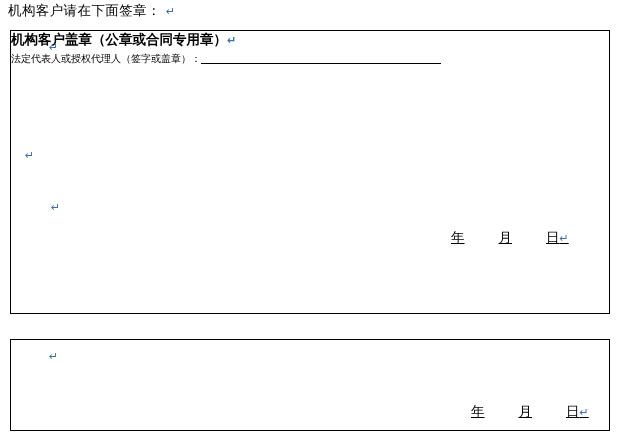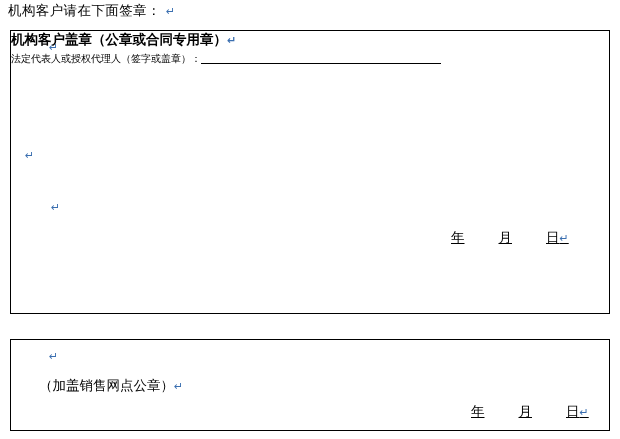--- a/index.html
+++ b/index.html
@@ -148,23 +148,20 @@
     <div class="date-row date-row-main">
       <span>年</span><span class="sp"></span><span>月</span><span class="sp"></span><span>日</span><span class="pilcrow">↵</span>
     </div>
 
   </div>
 
   <div class="box box-seal">
 
     <span class="stray pilcrow" style="left:38px; top:10px;">↵</span>
 
-    <div class="seal-note">
-      <span>（加盖销售网点公章）</span><span class="pilcrow">↵</span>
-    </div>
 
     <div class="date-row date-row-seal">
       <span>年</span><span class="sp"></span><span>月</span><span class="sp"></span><span>日</span><span class="pilcrow">↵</span>
     </div>
 
   </div>
 
 </div>
 
 </body></html>

